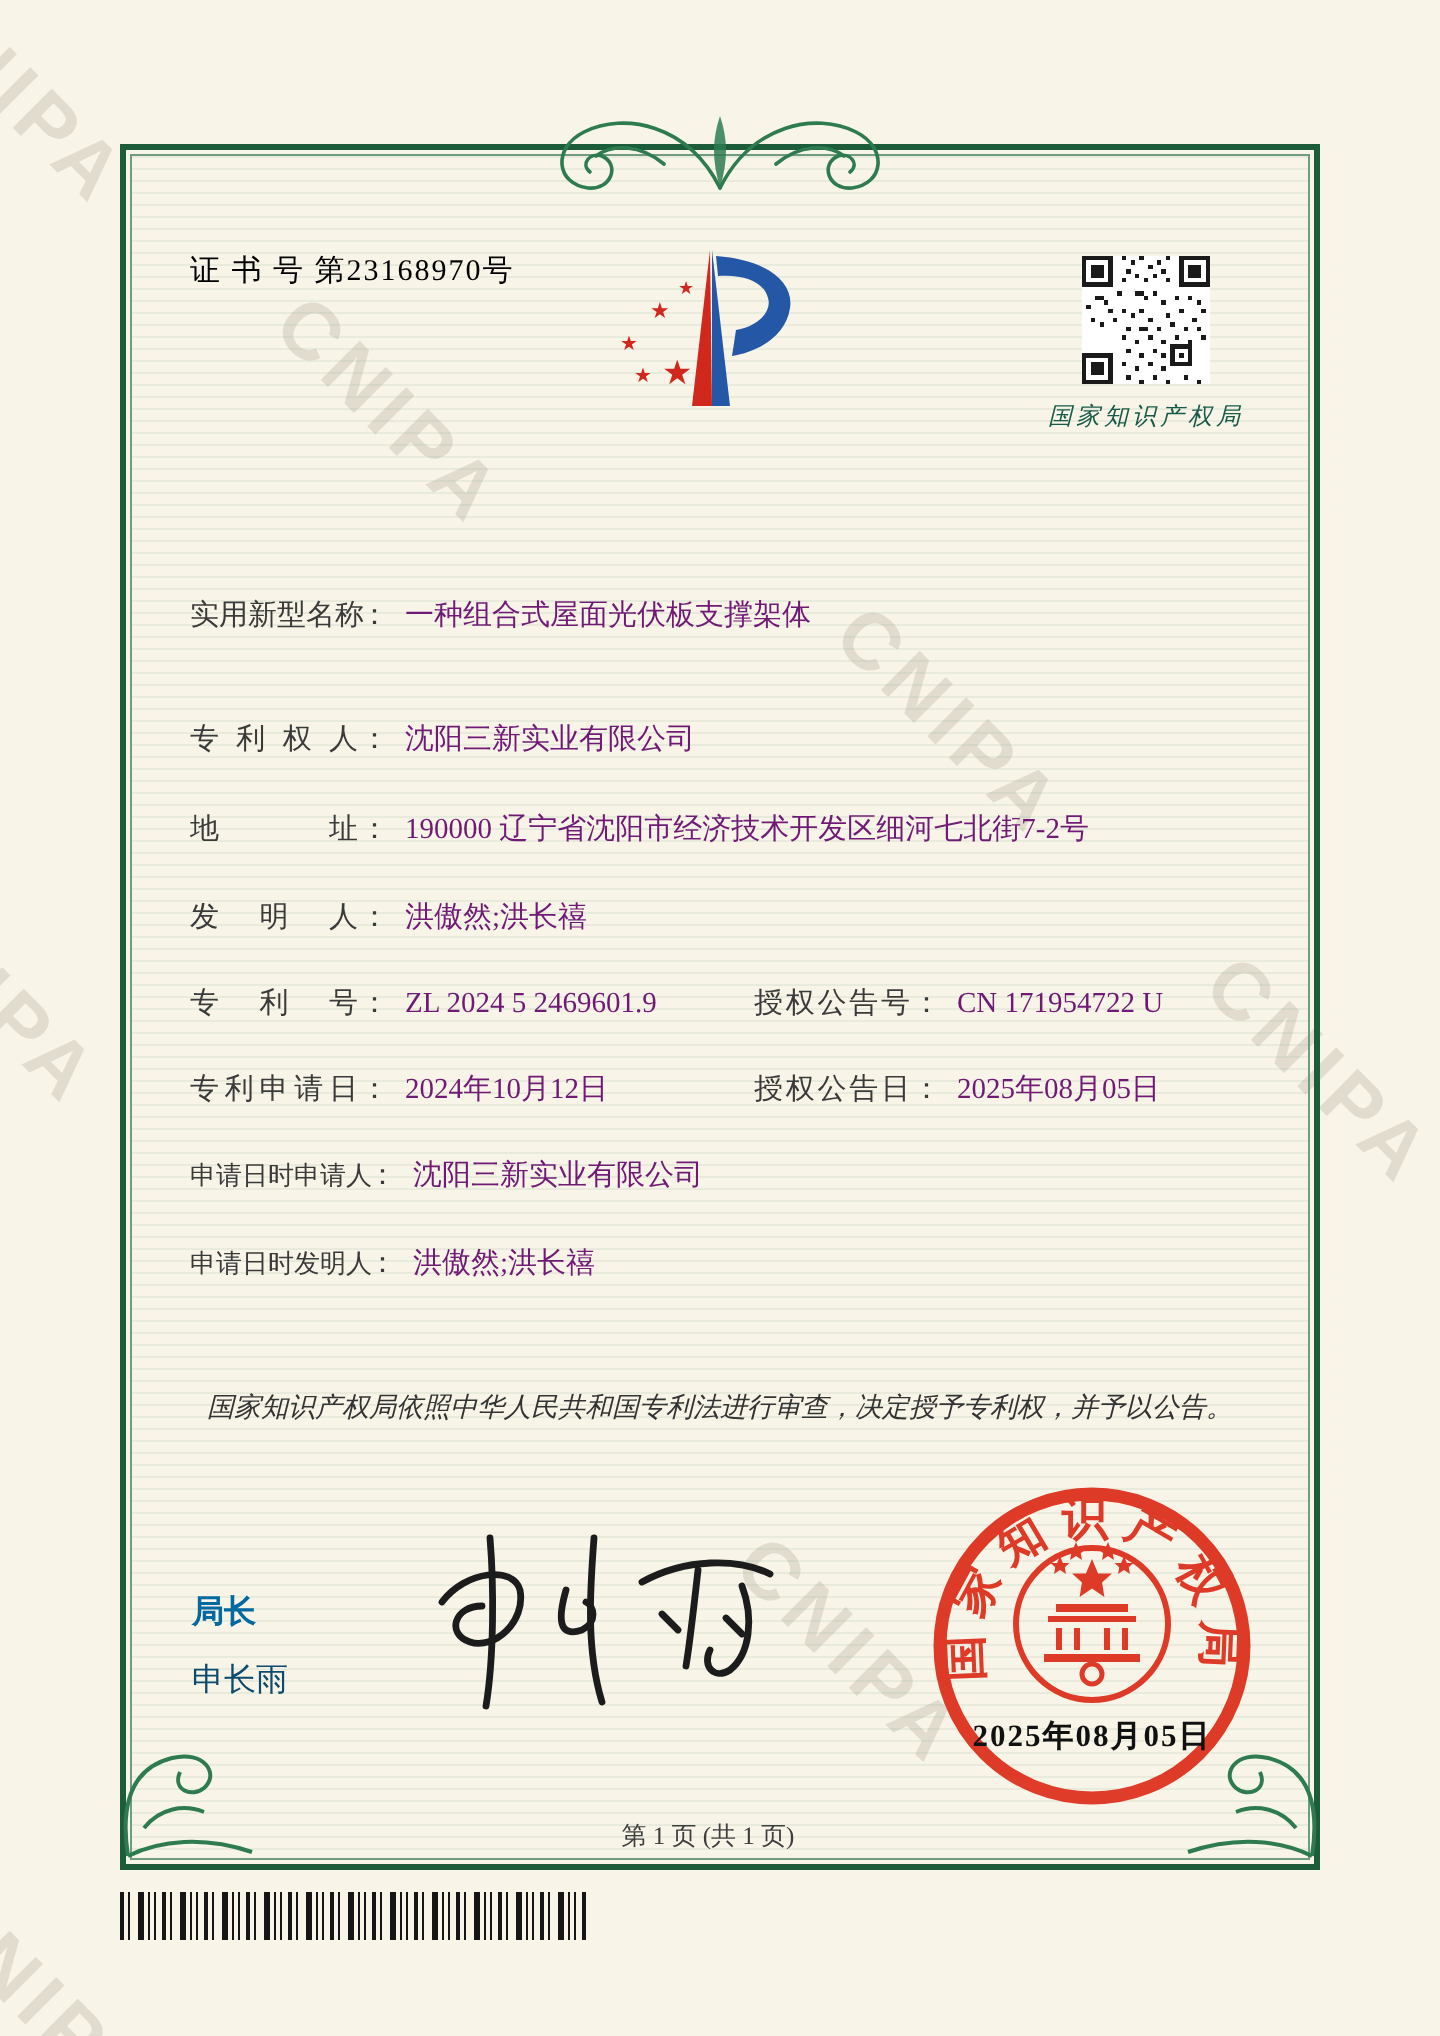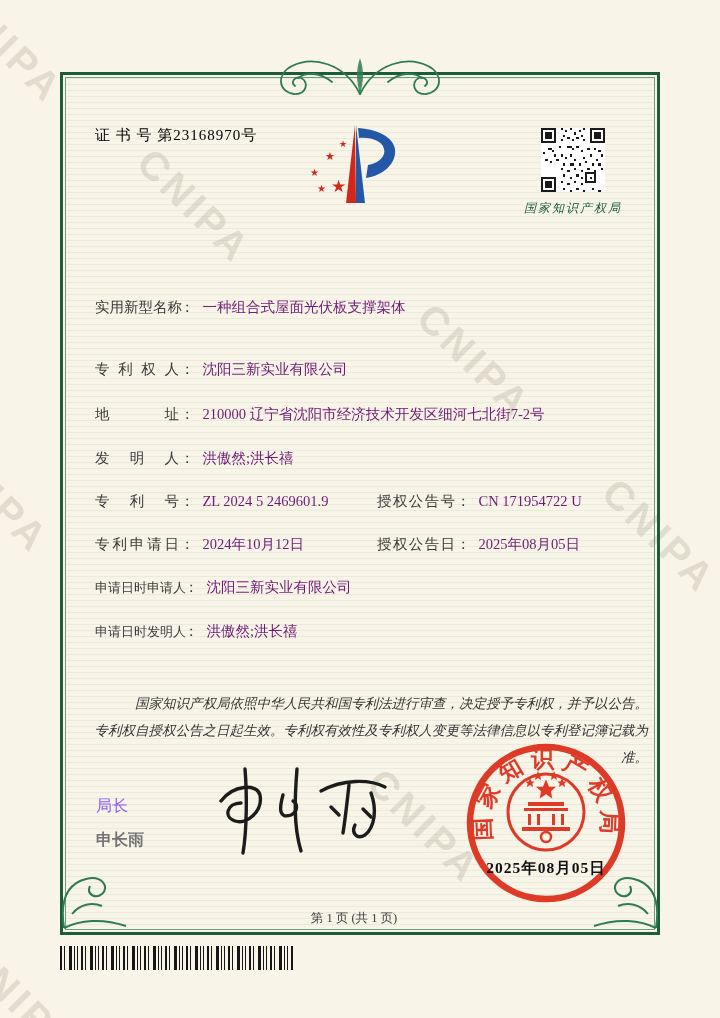--- a/index.html
+++ b/index.html
@@ -21,25 +21,25 @@
   .title{position:absolute;left:0;right:0;top:219px;text-align:center;font-size:32px;
       font-weight:bold;letter-spacing:7px;color:#141414;}
   .frow{position:absolute;left:95px;font-size:14.5px;color:#3a3a3a;display:flex;align-items:baseline;white-space:nowrap;}
   .frow.right-col{left:377px;}
   .jlabel{display:inline-flex;justify-content:space-between;width:84px;}
   .jlabel.w78{width:78px;}
   .jlabel.w88{width:88px;font-size:13px;}
   .colon{margin:0 3px 0 1px;}
   .fval{color:#701a75;margin-left:5px;}
   .decl{position:absolute;left:72px;width:576px;top:690px;font-size:13.5px;line-height:27px;
-      color:#333;font-style:italic;text-align:right;}
-  .sig-title{position:absolute;left:96px;top:796px;font-size:16px;font-weight:normal;
-      font-family:"Liberation Sans",sans-serif;color:#8b5cf6;}
-  .sig-name{position:absolute;left:96px;top:830px;font-size:16px;font-weight:bold;
-      font-family:"Liberation Sans",sans-serif;color:#737373;}
+      color:#333;font-style:italic;text-align:center;}
+  .sig-title{position:absolute;left:96px;top:796px;font-size:16px;font-weight:bold;
+      font-family:"Liberation Sans",sans-serif;color:#0369a1;}
+  .sig-name{position:absolute;left:96px;top:830px;font-size:16px;font-weight:normal;
+      font-family:"Liberation Sans",sans-serif;color:#0c4a6e;}
   .sig-svg{position:absolute;left:205px;top:763px;}
   .seal{position:absolute;left:465px;top:742px;width:162px;height:162px;}
   .seal-date{position:absolute;left:465px;top:858px;width:162px;text-align:center;
       font-size:15.5px;font-weight:bold;color:#111;letter-spacing:1px;}
   .footer{position:absolute;left:0;right:12px;top:910px;text-align:center;font-size:12.5px;color:#3d3d3d;}
   .barcode{position:absolute;left:60px;top:946px;width:233px;height:24px;
       background:repeating-linear-gradient(90deg,#161616 0 2px,rgba(0,0,0,0) 2px 4px,#161616 4px 5px,rgba(0,0,0,0) 5px 9px,#161616 9px 12px,rgba(0,0,0,0) 12px 14px,#161616 14px 15px,rgba(0,0,0,0) 15px 17px,#161616 17px 18px,rgba(0,0,0,0) 18px 21px);}
 </style>
 </head>
 <body>
@@ -139,21 +139,21 @@
       </span>
       <span class="colon">：</span>
     <span class="fval">沈阳三新实业有限公司</span>
   </div>
   <div class="frow" style="top:405px">
     <span class="jlabel">
         <span>地</span>
         <span>址</span>
       </span>
       <span class="colon">：</span>
-    <span class="fval">210000 辽宁省沈阳市经济技术开发区细河七北街7-2号</span>
+    <span class="fval">190000 辽宁省沈阳市经济技术开发区细河七北街7-2号</span>
   </div>
   <div class="frow" style="top:449px">
     <span class="jlabel">
         <span>发</span>
         <span>明</span>
         <span>人</span>
       </span>
       <span class="colon">：</span>
     <span class="fval">洪傲然;洪长禧</span>
   </div>
@@ -221,21 +221,20 @@
         <span>发</span>
         <span>明</span>
         <span>人</span>
       </span>
       <span class="colon">：</span>
     <span class="fval">洪傲然;洪长禧</span>
   </div>
 
   <div class="decl">
     <div>国家知识产权局依照中华人民共和国专利法进行审查，决定授予专利权，并予以公告。</div>
-    <div>专利权自授权公告之日起生效。专利权有效性及专利权人变更等法律信息以专利登记簿记载为准。</div>
   </div>
 
   <div class="sig-title">局长</div>
   <div class="sig-name">申长雨</div>
   <svg class="sig-svg" width="200" height="95" viewBox="0 0 200 95">
     <g fill="none" stroke="#1c1c1c" stroke-width="3.4" stroke-linecap="round" stroke-linejoin="round">
       <path d="M16,38 C28,22 52,20 55,32 C58,48 42,62 30,58 C18,54 22,40 36,40"></path>
       <path d="M40,6 C42,30 42,66 38,90"></path>
       <path d="M78,32 C74,46 74,56 86,52 C94,48 92,40 88,38"></path>
       <path d="M92,6 C90,32 88,62 96,88"></path>

